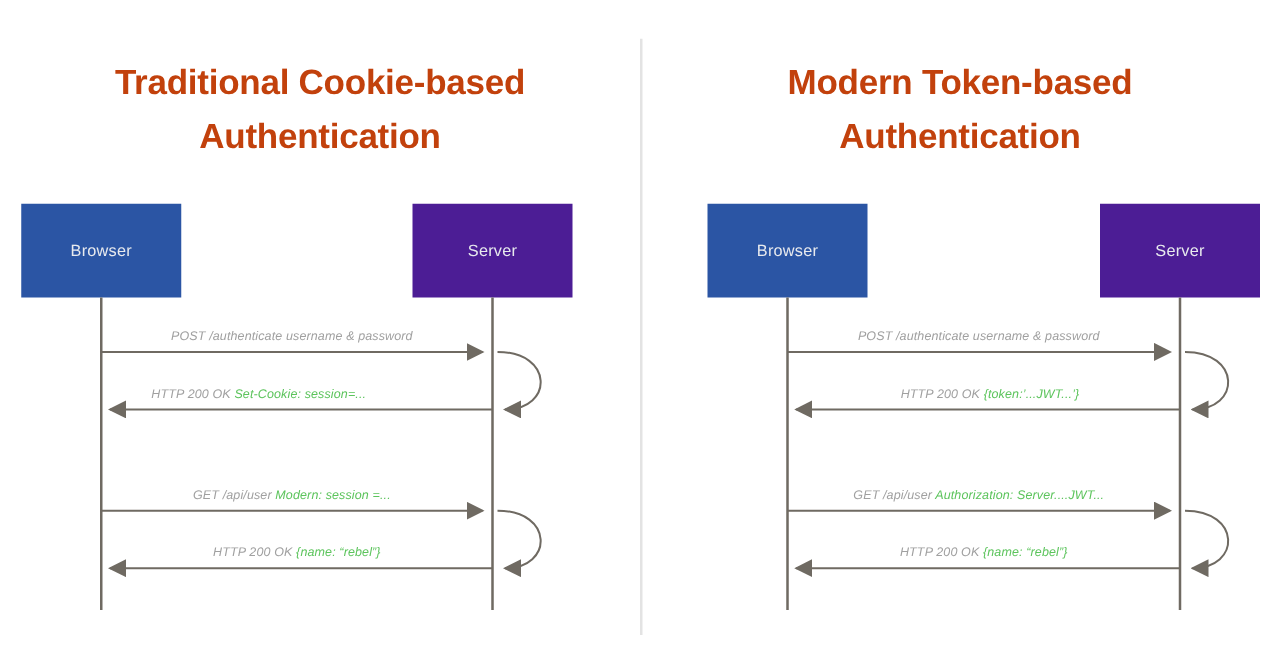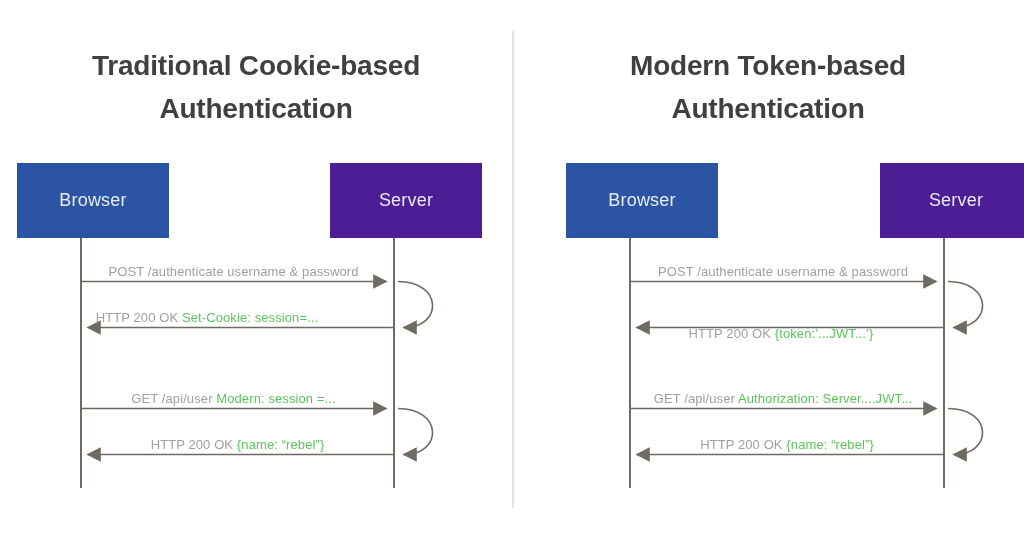--- a/index.html
+++ b/index.html
@@ -33,35 +33,35 @@
   }
 
   .title {
     position: absolute;
     left: 0;
     top: 44px;
     width: 512px;
     text-align: center;
     font-size: 28px;
     font-weight: bold;
-    color: #404040;
+    color: #c2410c;
     line-height: 1.55;
     letter-spacing: -0.2px;
   }
 
   .actor-box {
     position: absolute;
     top: 163px;
-    width: 152px;
+    width: 128px;
     height: 75px;
     display: flex;
     align-items: center;
     justify-content: center;
     color: #e8eaee;
-    font-size: 18px;
+    font-size: 13px;
     letter-spacing: 0.2px;
   }
   .actor-box.browser { background: #2b55a4; }
   .actor-box.server  { background: #4c1d95; }
 
   .lifeline {
     position: absolute;
     top: 238px;
     width: 2px;
     height: 250px;
@@ -72,24 +72,25 @@
     position: absolute;
     left: 0;
     top: 0;
     width: 512px;
     height: 536px;
     overflow: visible;
   }
 
   .msg-label {
     position: absolute;
-    font-size: 13px;
+    font-size: 10px;
     color: #a0a0a0;
     white-space: nowrap;
     letter-spacing: 0.1px;
+    font-style: italic;
   }
   .msg-label .hl { color: #5cc45c; }
   .msg-label.center { text-align: center; }
 </style>
 </head>
 <body>
 
 <div class="panel left">
 
   <div class="title">
@@ -179,21 +180,21 @@
     <path d="M436,281.5 C481,281.5 481,327.5 442,327.5" fill="none" stroke="#6f6a62" stroke-width="1.6" marker-end="url(#ar-l-r)"></path>
     <line x1="118" y1="408.5" x2="424" y2="408.5" stroke="#6f6a62" stroke-width="1.6" marker-end="url(#ar-r-r)"></line>
     <line x1="432" y1="454.5" x2="125" y2="454.5" stroke="#6f6a62" stroke-width="1.6" marker-end="url(#ar-l-r)"></line>
     <path d="M436,408.5 C481,408.5 481,454.5 442,454.5" fill="none" stroke="#6f6a62" stroke-width="1.6" marker-end="url(#ar-l-r)"></path>
   </svg>
 
   <div class="msg-label center" style="left:118px; top:264px; width:306px;">
     <span>POST /authenticate</span><span> username &amp; password</span>
   </div>
 
-  <div class="msg-label center" style="left:112px; top:310px; width:314px;margin-top:16px;">
+  <div class="msg-label center" style="left:123px; top:310px; width:314px;">
     <span>HTTP 200 OK </span><span class="hl">{token:’...JWT...’}</span>
   </div>
 
   <div class="msg-label center" style="left:118px; top:391px; width:306px;">
     <span>GET /api/user </span><span class="hl">Authorization: Server....JWT...</span>
   </div>
 
   <div class="msg-label center" style="left:118px; top:437px; width:314px;">
     <span>HTTP 200 OK </span><span class="hl">{name: “rebel”}</span>
   </div>

